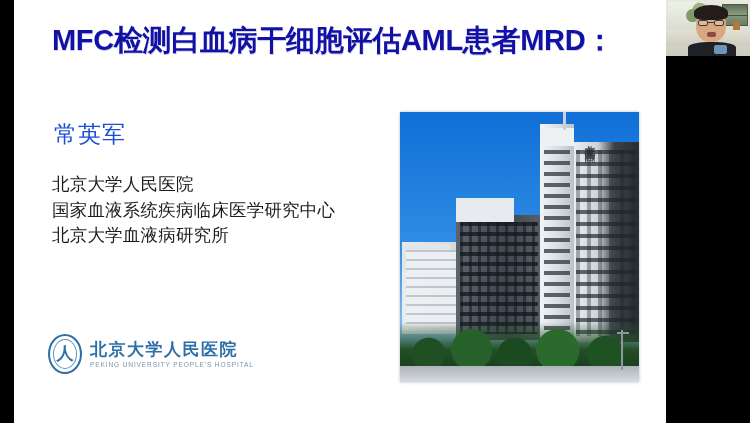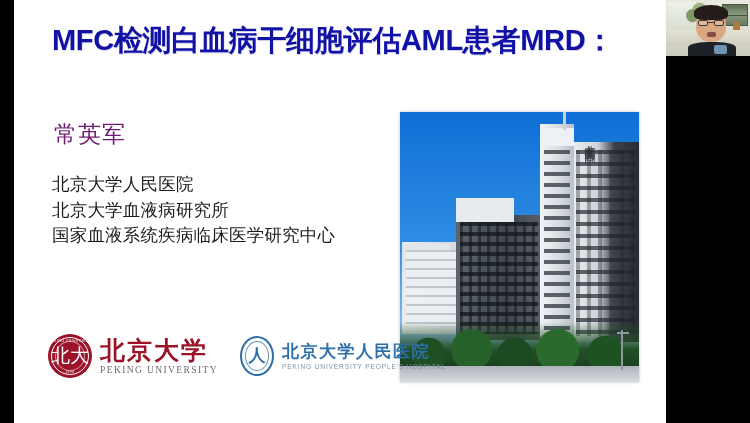--- a/index.html
+++ b/index.html
@@ -49,21 +49,21 @@
   }
 
   
   #author {
     position: absolute;
     left: 40px;
     top: 120px;
     font-family: "Liberation Serif", serif;
     font-size: 23px;
     line-height: 30px;
-    color: #701a75;
+    color: #1d4ed8;
     letter-spacing: 1px;
   }
   #affiliations {
     position: absolute;
     left: 38px;
     top: 172px;
     font-family: "Liberation Serif", serif;
     font-size: 17.5px;
     line-height: 25.5px;
     color: #1c1c1c;
@@ -356,22 +356,22 @@
   <div id="slide">
 
     <div id="title-block">
       <div class="title-line">MFC检测白血病干细胞评估AML患者MRD：</div>
     </div>
 
     <div id="author">常英军</div>
 
     <div id="affiliations">
       <div class="affil-line">北京大学人民医院</div>
+      <div class="affil-line">国家血液系统疾病临床医学研究中心</div>
       <div class="affil-line">北京大学血液病研究所</div>
-      <div class="affil-line">国家血液系统疾病临床医学研究中心</div>
     </div>
 
     <div id="photo">
       <div class="sky"></div>
       <div class="bldg-left"></div>
       <div class="bldg-left-step"></div>
       <div class="bldg-left-bands"></div>
       <div class="bldg-mid"></div>
       <div class="bldg-mid-top"></div>
       <div class="bldg-mid-win"></div>
@@ -383,33 +383,20 @@
       <div class="spire"></div>
       <div class="vert-name">北京大学人民医院</div>
       <div class="trees"></div>
       <div class="ground"></div>
       <div class="lamp"></div>
       <div class="lamp-arm"></div>
     </div>
 
     <div id="logos">
 
-      <div class="logo">
-        <div class="seal-pku">
-          <div class="ring"></div>
-          <div class="inner"></div>
-          <div class="arc-top">PEKING UNIVERSITY</div>
-          <div class="glyph">北大</div>
-          <div class="arc-bot">1898</div>
-        </div>
-        <div class="pku-word">
-          <div class="pku-cn">北京大学</div>
-          <div class="pku-en">PEKING UNIVERSITY</div>
-        </div>
-      </div>
 
       <div class="logo">
         <div class="seal-hosp">
           <div class="o2"></div>
           <div class="fig">人</div>
         </div>
         <div class="hosp-word">
           <div class="hosp-cn">北京大学人民医院</div>
           <div class="hosp-en">PEKING UNIVERSITY PEOPLE'S HOSPITAL</div>
         </div>

